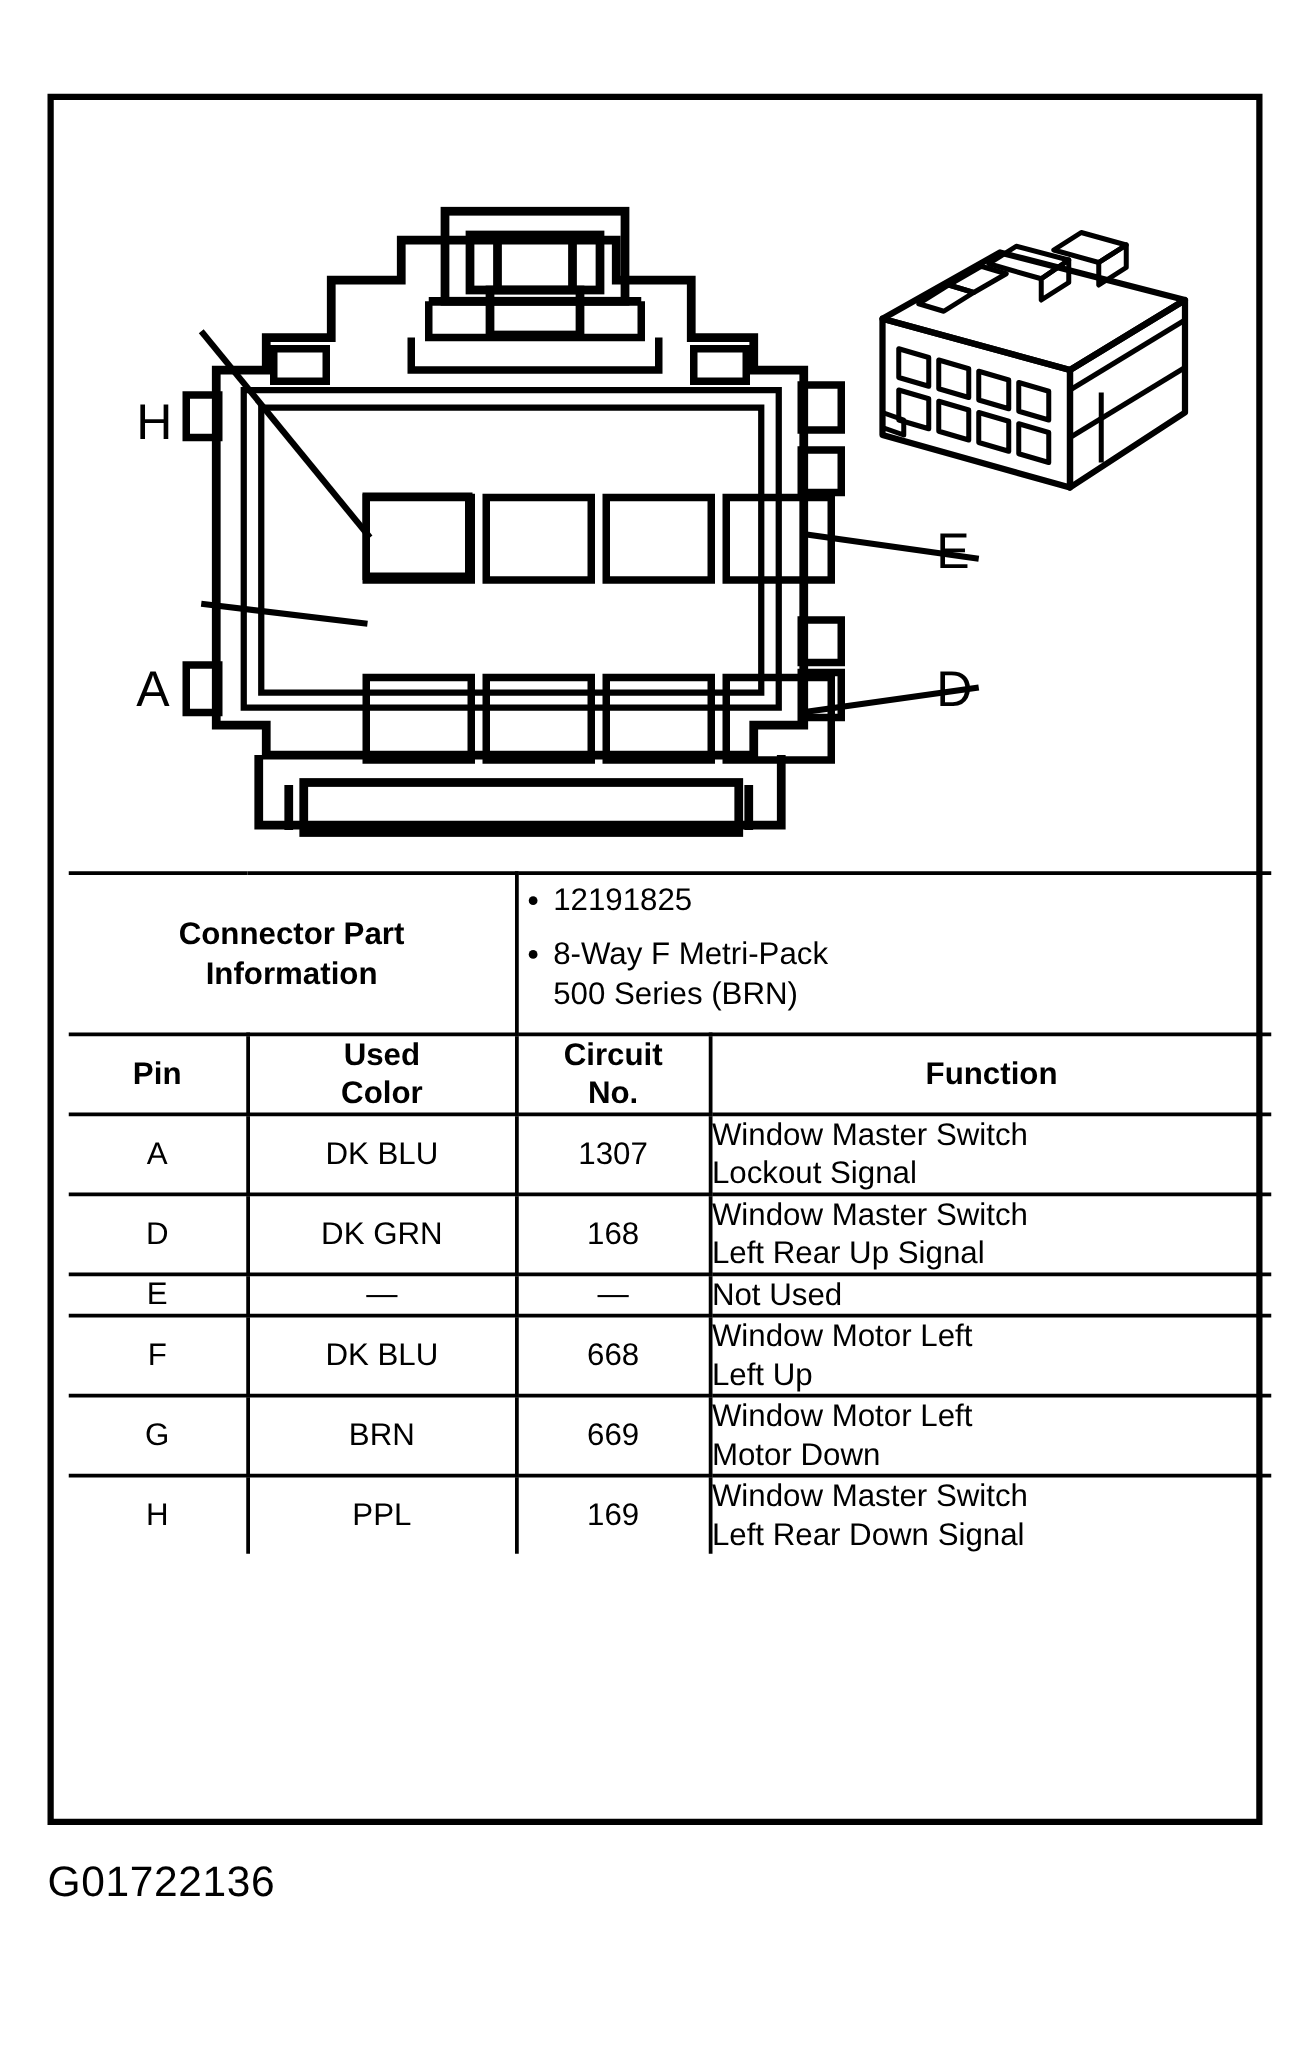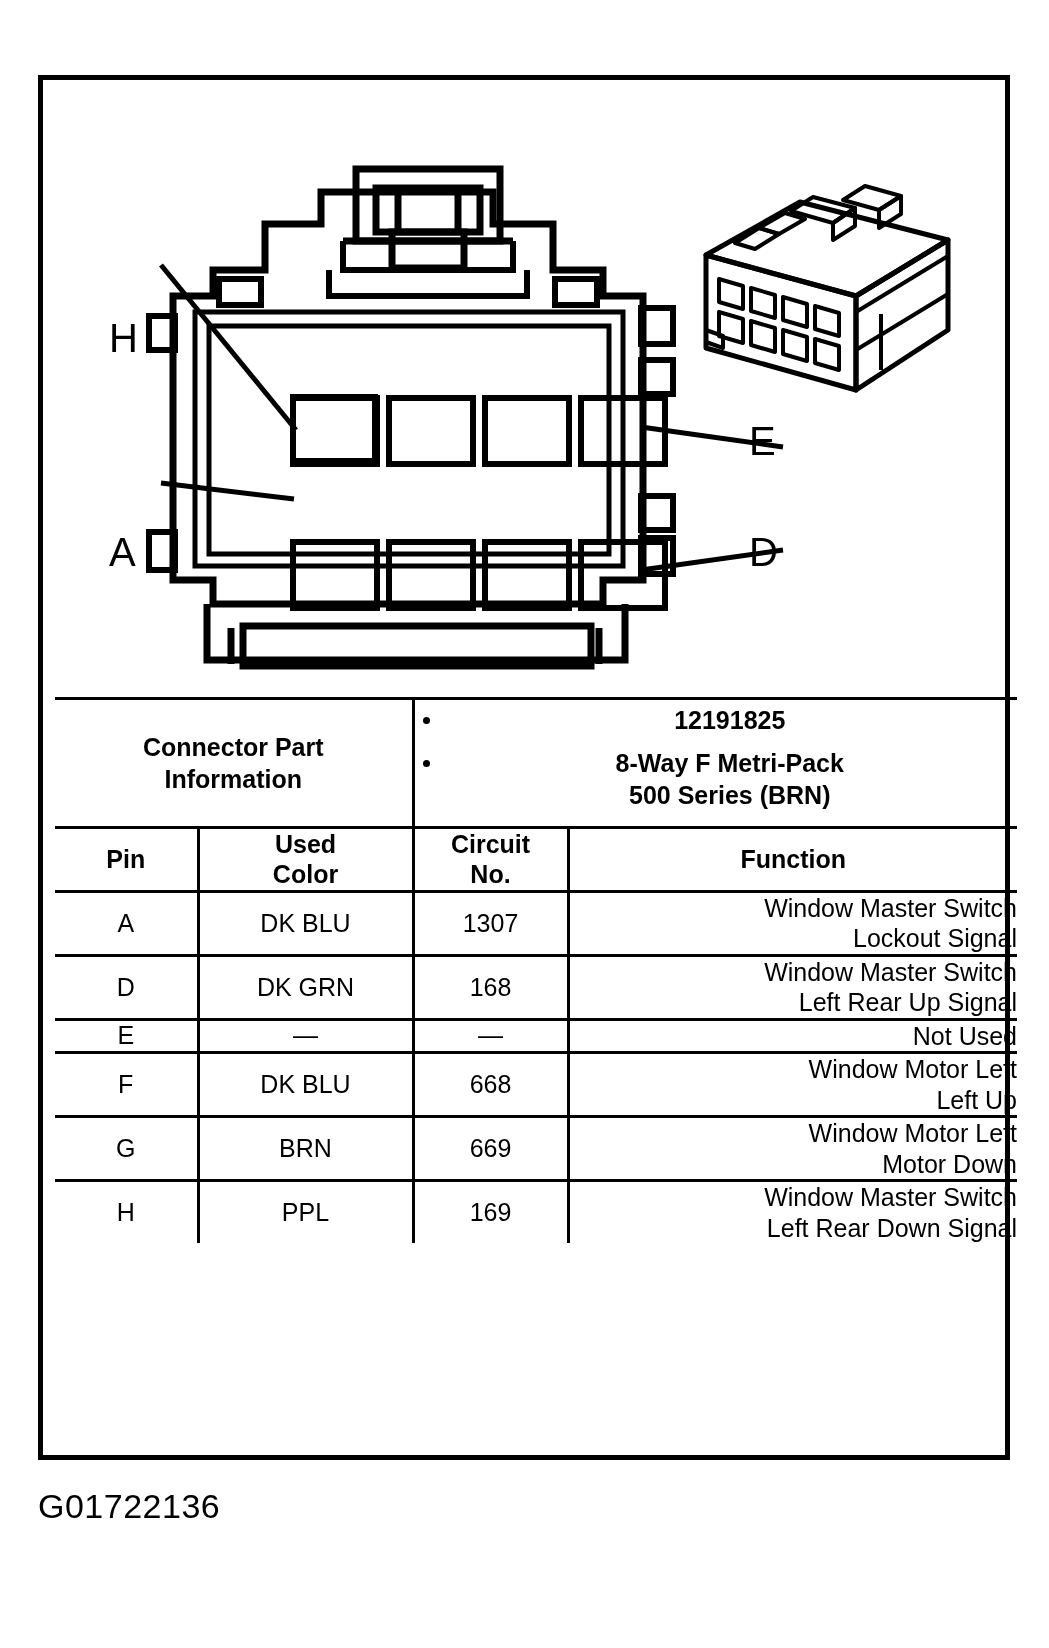--- a/index.html
+++ b/index.html
@@ -83,24 +83,23 @@
   
   #part-info-label {
     text-align: center;
     font-weight: bold;
     font-size: 27px;
     line-height: 1.28;
     padding: 12px 6px;
   }
   #part-info-values {
     padding: 10px 0 10px 34px;
-    font-weight: bold;
+    font-weight: normal;
     font-size: 27px;
     line-height: 1.3;
-    text-align: center;
   }
   #part-info-values ul {
     margin: 0;
     padding: 0 0 0 28px;
     list-style: none;
   }
   #part-info-values li {
     position: relative;
     margin: 4px 0 10px 0;
   }
@@ -125,21 +124,21 @@
     padding: 10px 4px;
   }
 
   
   .cell-pin, .cell-color, .cell-circuit {
     text-align: center;
     padding: 10px 4px;
     font-size: 26px;
   }
   .cell-function {
-    text-align: right;
+    text-align: left;
     padding: 10px 6px 10px 14px;
     font-size: 26px;
     line-height: 1.22;
   }
   .row-short .cell-pin,
   .row-short .cell-color,
   .row-short .cell-circuit,
   .row-short .cell-function { padding-top: 8px; padding-bottom: 8px; }
 
   

